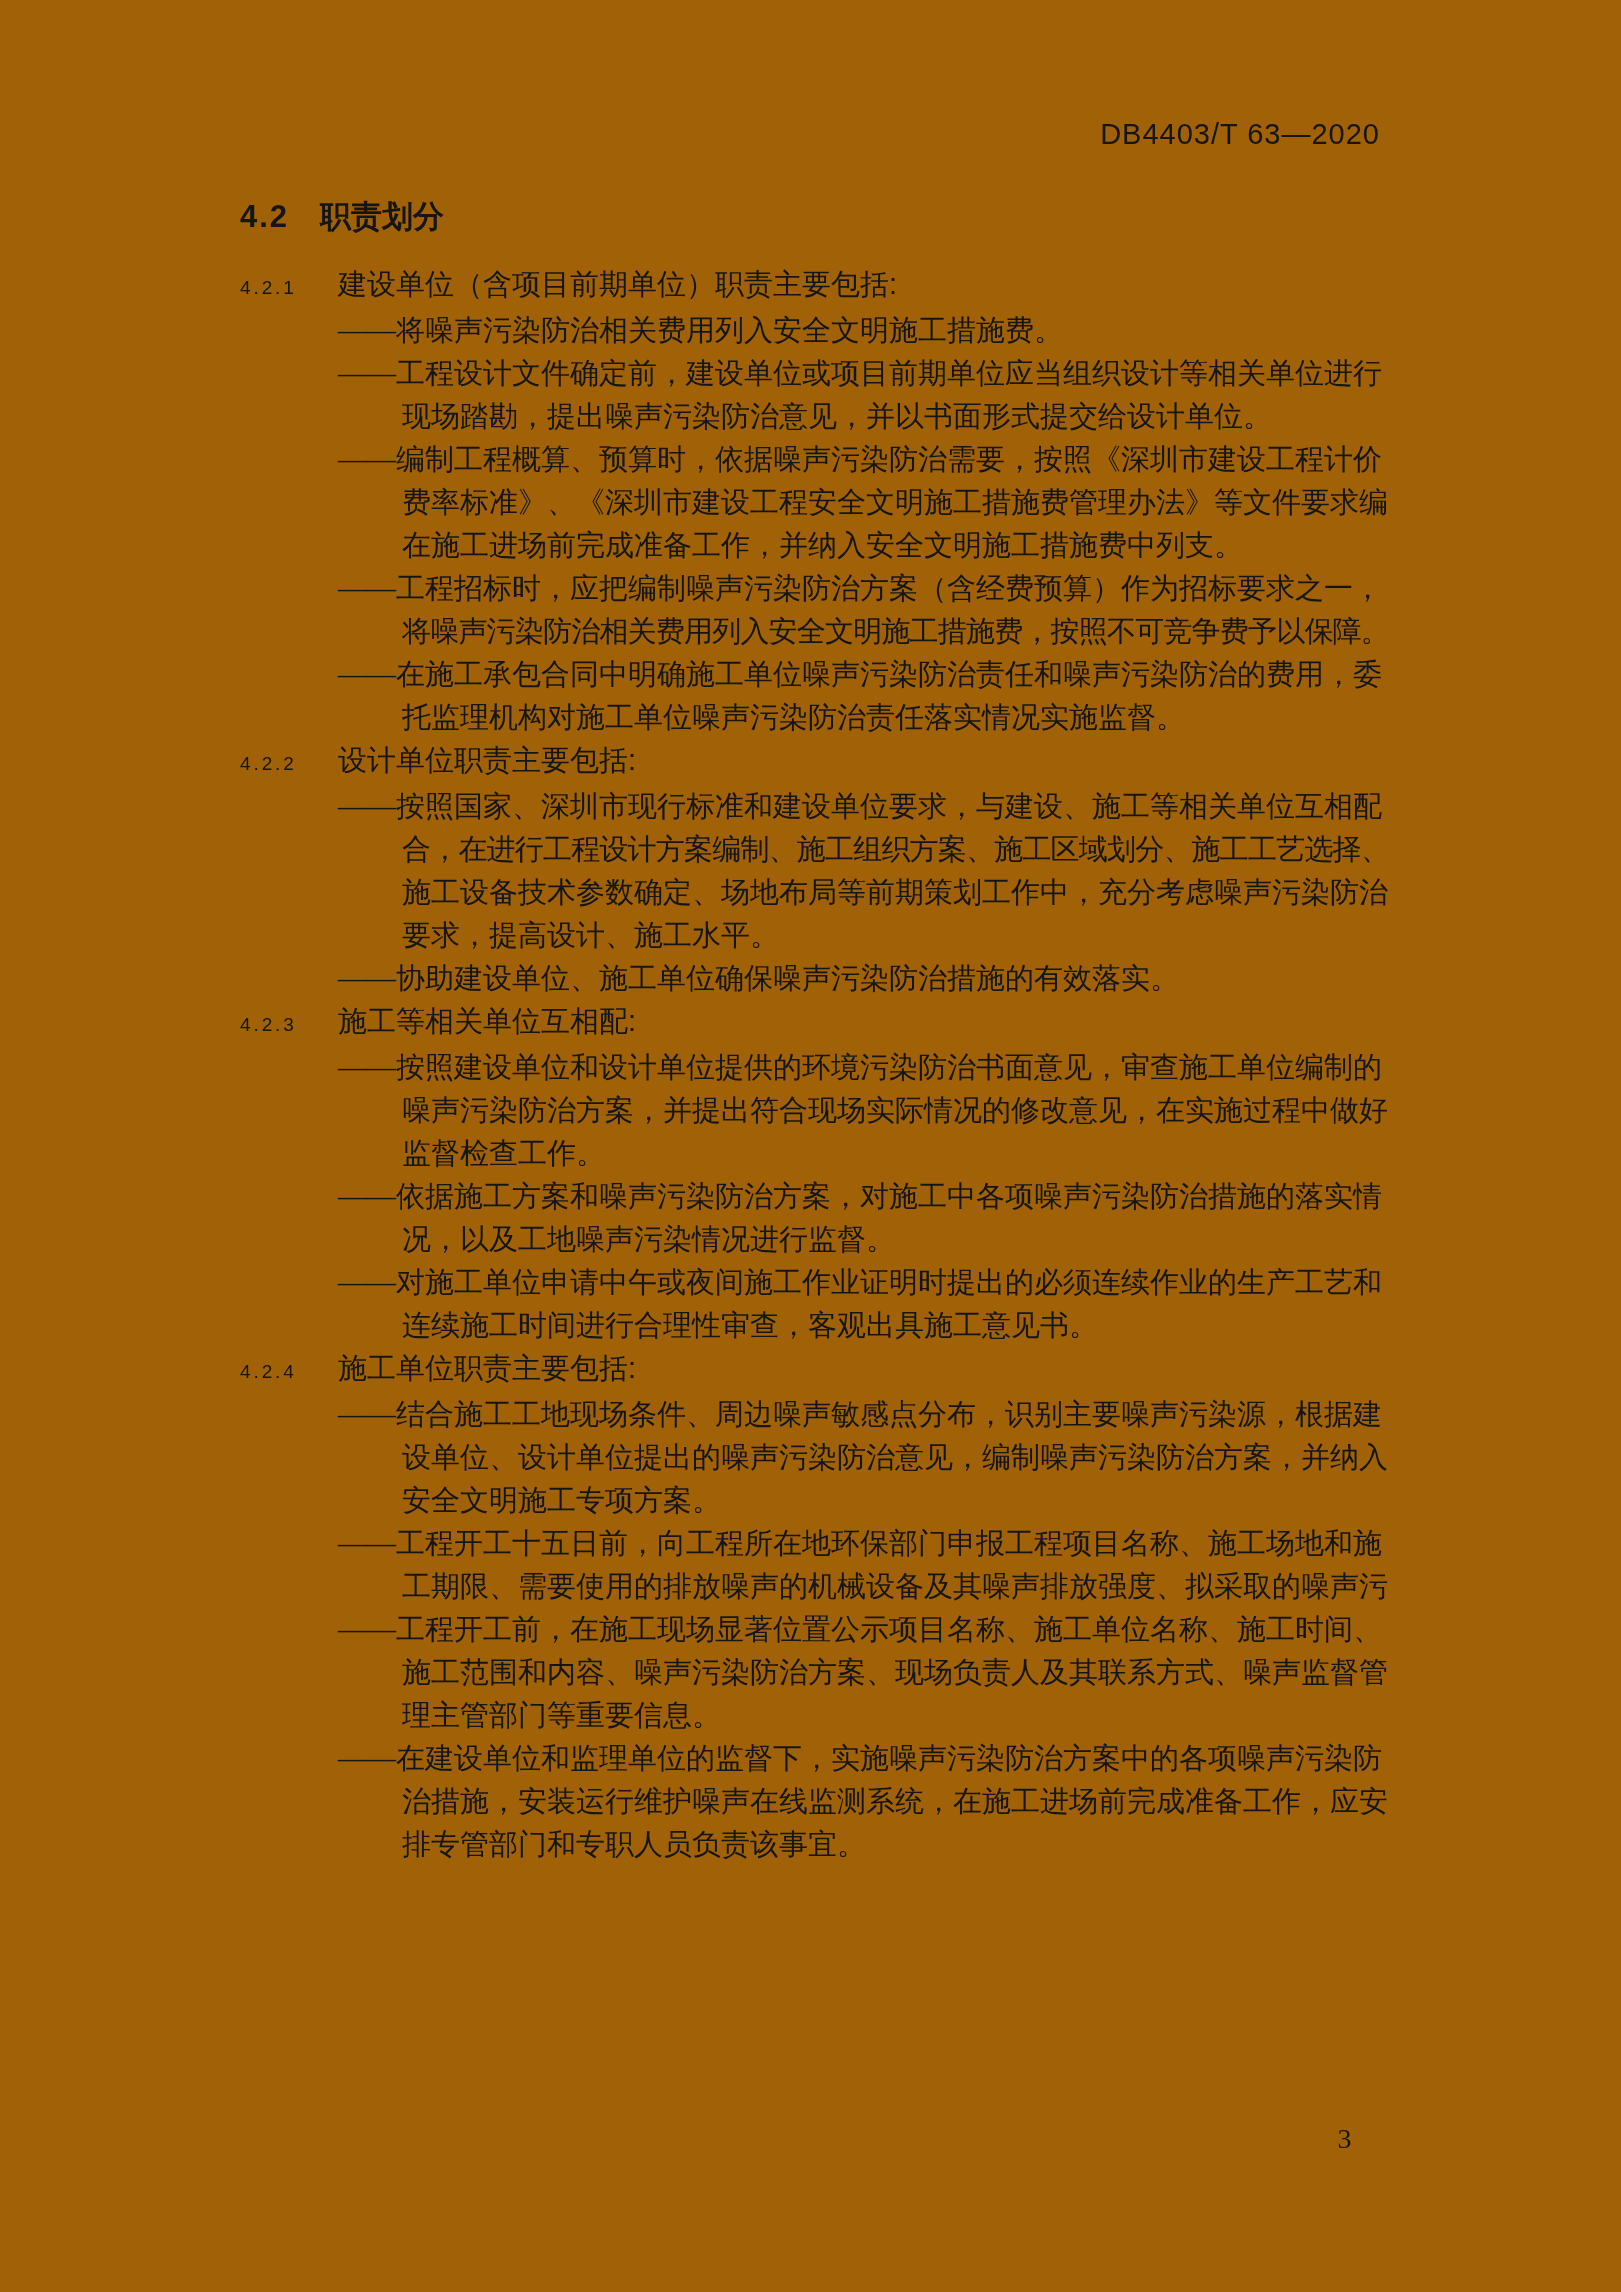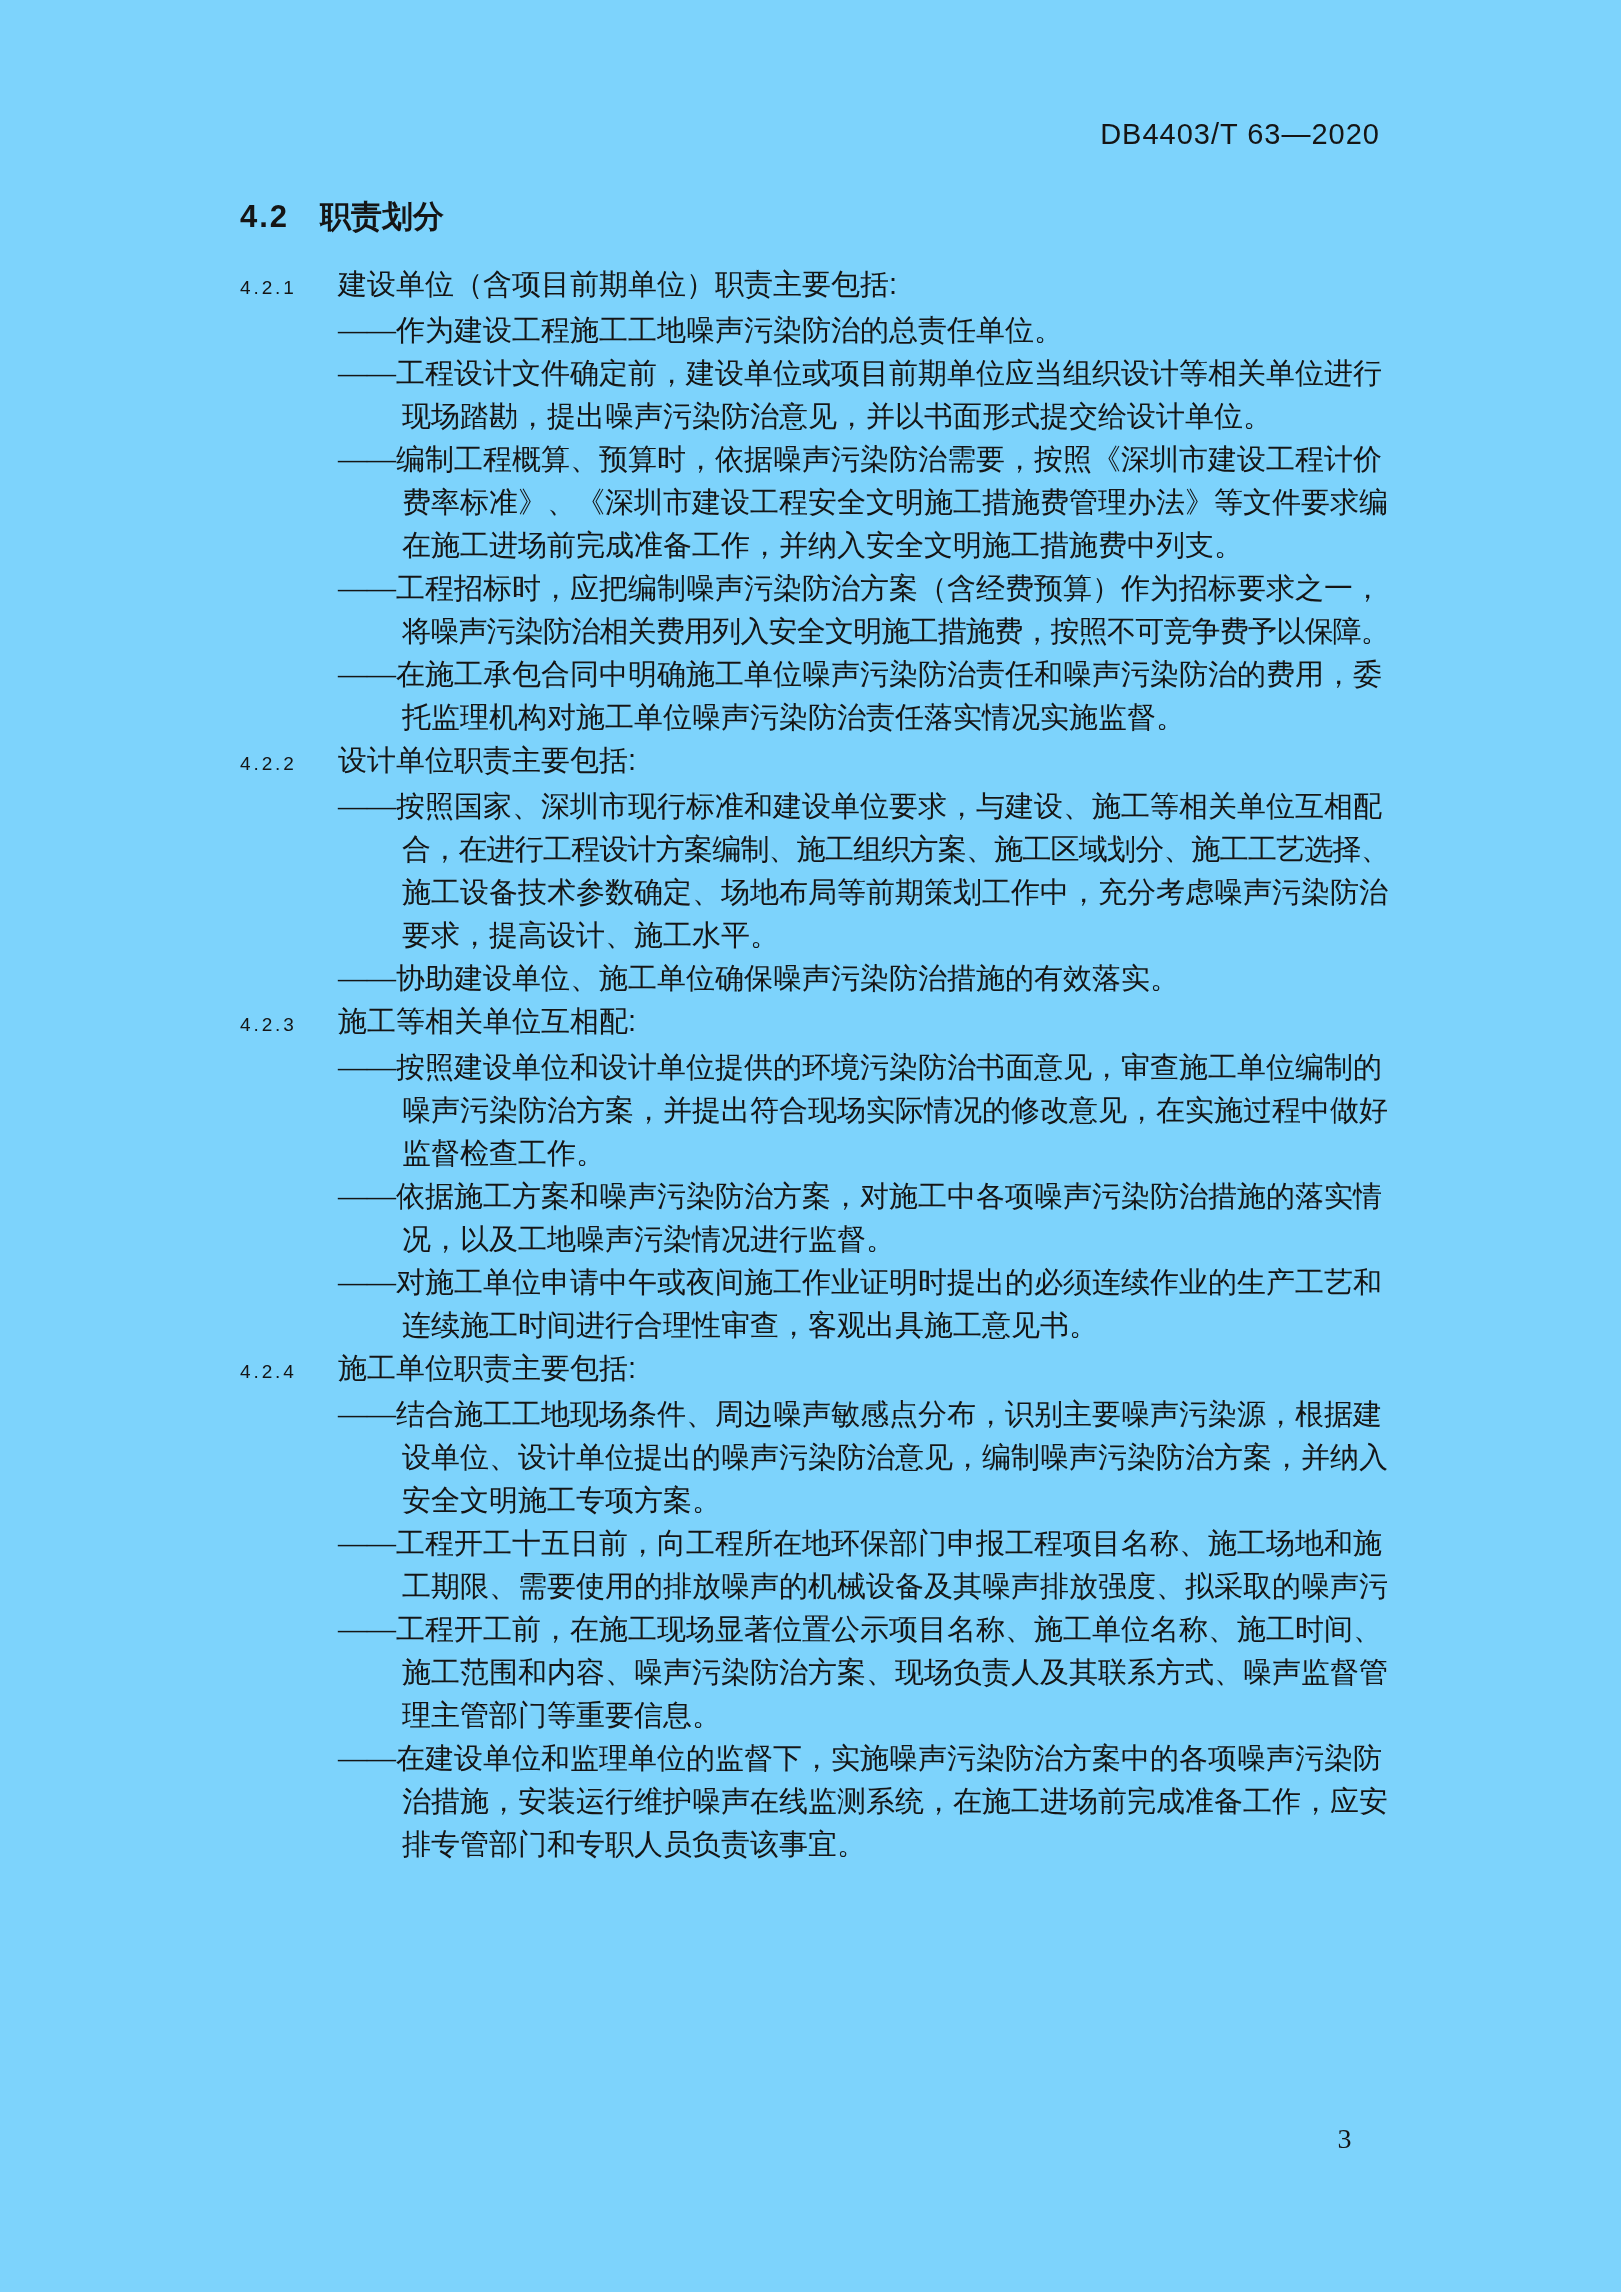--- a/index.html
+++ b/index.html
@@ -1,21 +1,21 @@
 <!DOCTYPE html>
 <html><head>
 <meta charset="utf-8">
 <style>
   html, body { margin: 0; padding: 0; background: #e8e8e8; }
   .page {
     position: relative;
     width: 1621px;
     height: 2293px;
     margin: 0 auto;
-    background: #7dd3fc;
+    background: #a16207;
     color: #151515;
     overflow: hidden;
   }
   
   .std-code {
     position: absolute;
     top: 118px;
     right: 241px;
     font-family: "Liberation Sans", "DejaVu Sans", sans-serif;
     font-size: 29px;
@@ -90,21 +90,21 @@
 
   <main class="content">
     <div class="section-heading">
       <span class="sec-num">4.2</span><span>职责划分</span>
     </div>
     <div id="clauses">
         <section class="clause">
           <div class="clause-head"><span class="clause-num">4.2.1</span><span class="clause-title">建设单位（含项目前期单位）职责主要包括:</span></div>
           <div class="clause-items">
             <p class="item">
-              <span class="line first">——作为建设工程施工工地噪声污染防治的总责任单位。</span>
+              <span class="line first">——将噪声污染防治相关费用列入安全文明施工措施费。</span>
             </p>
             <p class="item">
               <span class="line first">——工程设计文件确定前，建设单位或项目前期单位应当组织设计等相关单位进行</span>
               <span class="line">现场踏勘，提出噪声污染防治意见，并以书面形式提交给设计单位。</span>
             </p>
             <p class="item">
               <span class="line first">——编制工程概算、预算时，依据噪声污染防治需要，按照《深圳市建设工程计价</span>
               <span class="line">费率标准》、《深圳市建设工程安全文明施工措施费管理办法》等文件要求编</span>
               <span class="line">在施工进场前完成准备工作，并纳入安全文明施工措施费中列支。</span>
             </p>

